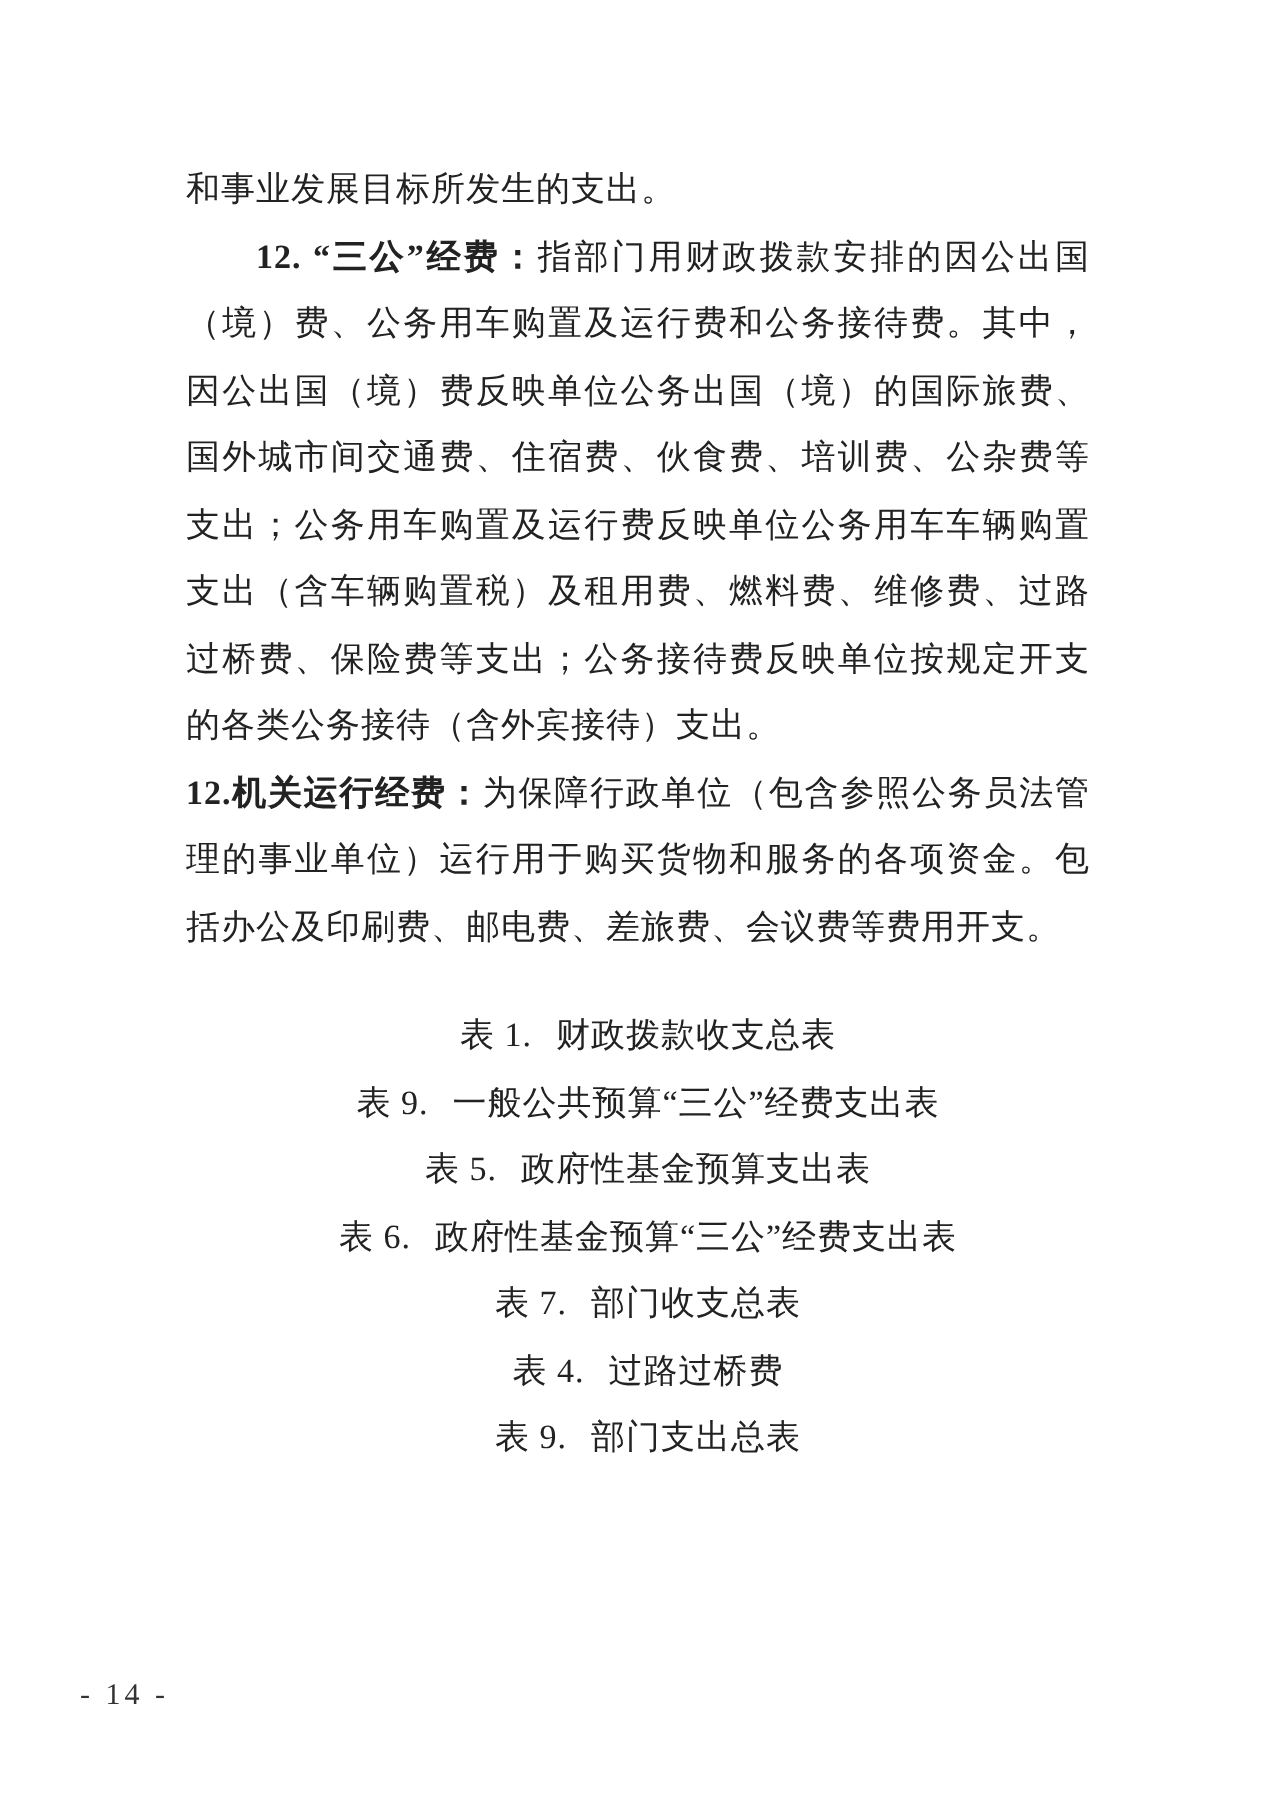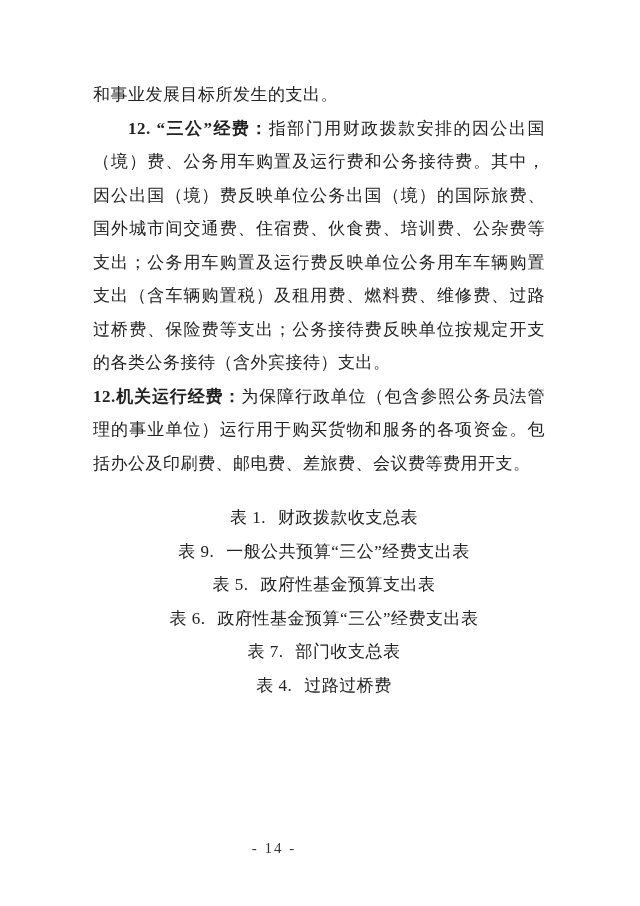--- a/index.html
+++ b/index.html
@@ -47,24 +47,25 @@
   .att-list li {
     white-space: nowrap;
     text-align: center;
   }
   .att-no { margin-right: 12px; }
   .footer {
     position: absolute;
     left: 0;
     right: 0;
     top: 840px;
-    text-align: center;
+    text-align: left;
     font-size: 15px;
     letter-spacing: 2px;
     color: #333333;
+    padding-left: 40px;
   }
 </style>
 </head>
 <body>
 
 <div class="page">
   <div class="doc">
 
     <p class="para"><span>和事业发展目标所发生的支出。</span></p>
 
@@ -73,19 +74,20 @@
     <p class="para"><span class="lead">12.机关运行经费：</span><span>为保障行政单位（包含参照公务员法管理的事业单位）运行用于购买货物和服务的各项资金。包括办公及印刷费、邮电费、差旅费、会议费等费用开支。</span></p>
 
     <div class="attachments">
       <ul class="att-list">
         <li><span class="att-no">表 1.</span><span>财政拨款收支总表</span></li>
         <li><span class="att-no">表 9.</span><span>一般公共预算“三公”经费支出表</span></li>
         <li><span class="att-no">表 5.</span><span>政府性基金预算支出表</span></li>
         <li><span class="att-no">表 6.</span><span>政府性基金预算“三公”经费支出表</span></li>
         <li><span class="att-no">表 7.</span><span>部门收支总表</span></li>
         <li><span class="att-no">表 4.</span><span>过路过桥费</span></li>
+        <li><span class="att-no">表 9.</span><span>部门支出总表</span></li>
       </ul>
     </div>
 
   </div>
 
   <div class="footer">- 14 -</div>
 </div>
 
 </body></html>

